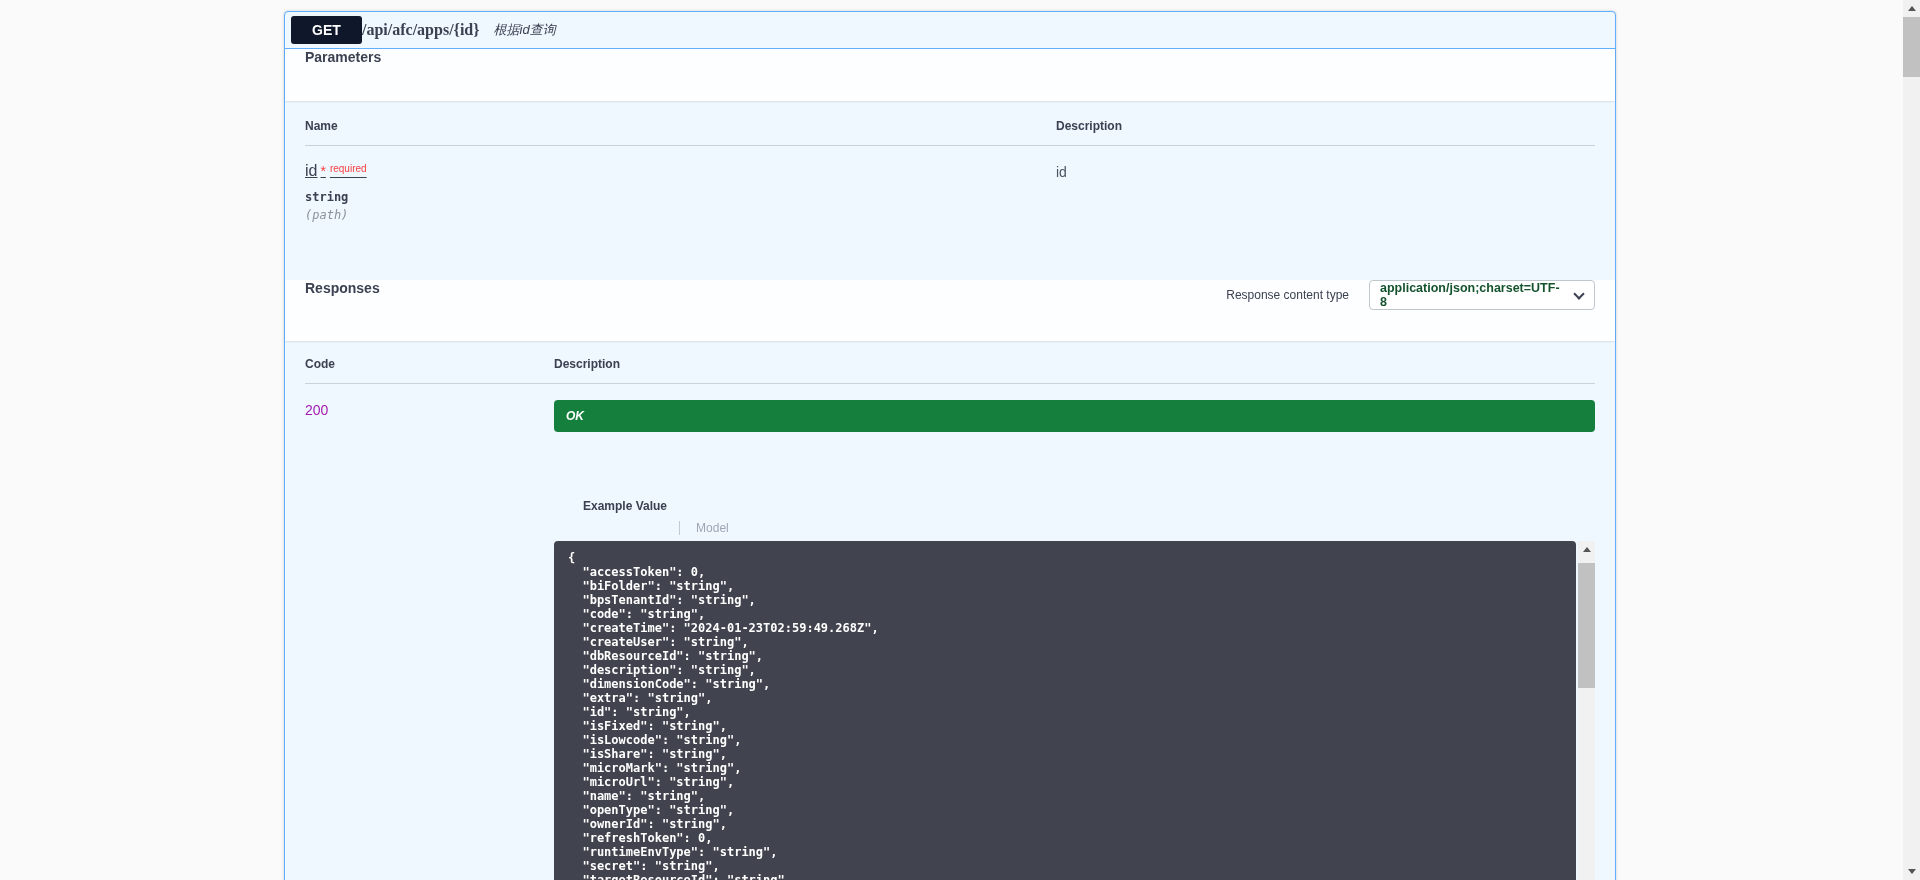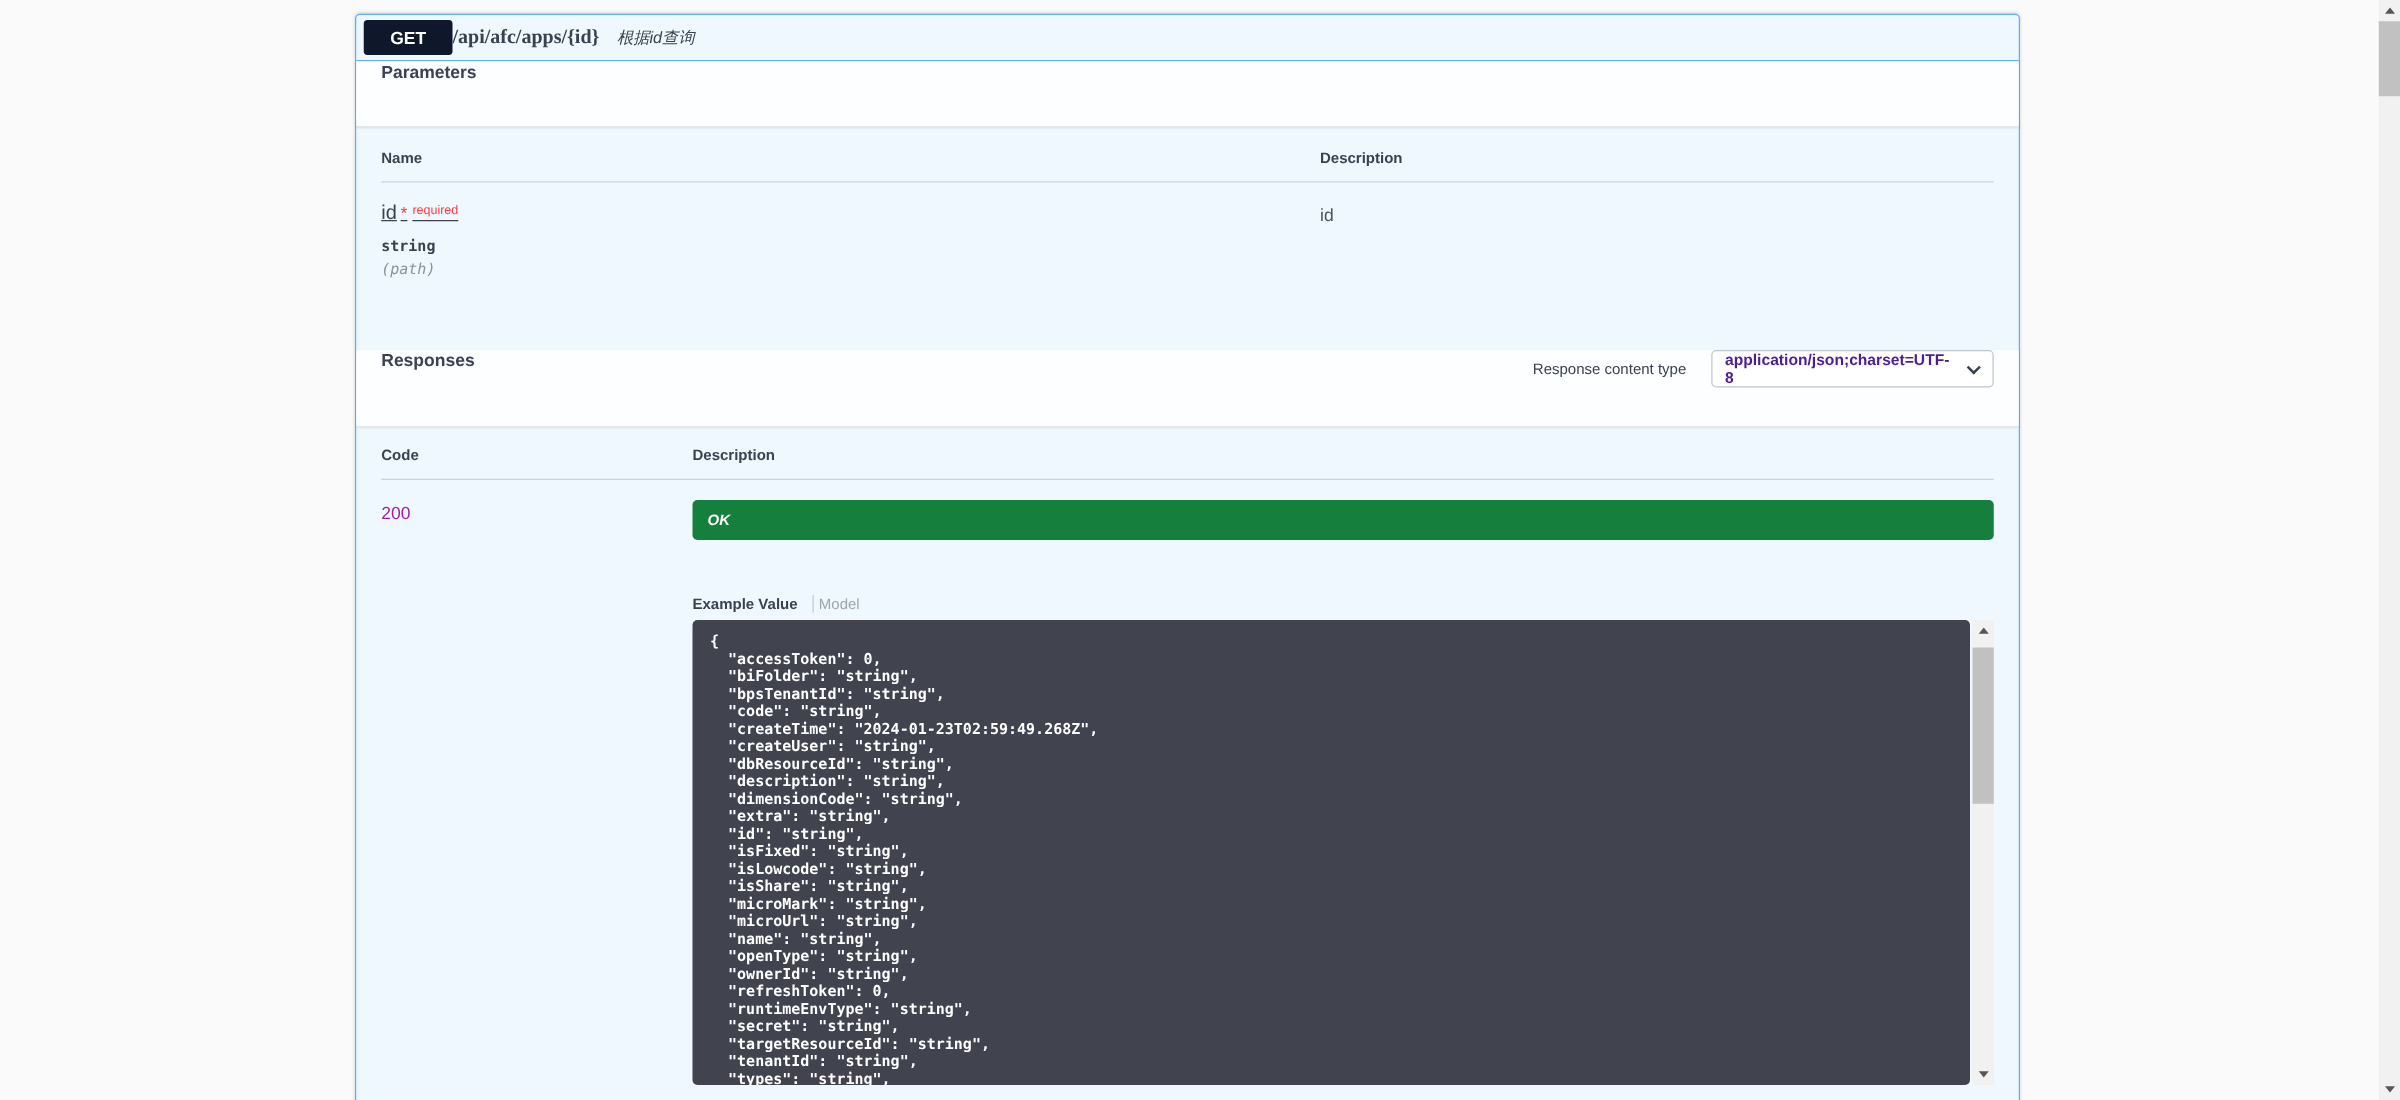--- a/index.html
+++ b/index.html
@@ -48,21 +48,21 @@
   }
   .section-header.responses { height:61px; }
   .section-title { font-size:14px; font-weight:700; color:#3b4151; }
 
   .content-type-group { display:flex; align-items:center; gap:20px; }
   .content-type-label { font-size:12px; color:#3b4151; }
   .select-box {
     position:relative; width:226px; height:30px;
     background:#fff; border:1px solid #bfc6cc; border-radius:4px;
     display:flex; align-items:center; padding:0 30px 0 10px;
-    font-size:12.5px; font-weight:600; color:#4c1d95; cursor:pointer;
+    font-size:12.5px; font-weight:600; color:#14532d; cursor:pointer;
   }
   .chevron {
     position:absolute; right:11px; top:9px; width:8px; height:8px;
     border-right:2px solid #3b4151; border-bottom:2px solid #3b4151;
     transform:rotate(45deg);
   }
 
   
   .table-wrap { padding:18px 20px 58px; }
   .resp-wrap  { padding:16px 20px 30px; }
@@ -87,24 +87,24 @@
   }
   .param-desc { font-size:14px; color:#4a535f; padding-top:18px; }
 
   .resp-code { font-size:14px; color:#a21caf; padding-top:18px; }
   .ok-bar {
     background:#15803d; border-radius:4px; color:#fff;
     font-size:12px; font-style:italic; font-weight:600;
     padding:9px 12px;
   }
   .tabs { margin-top:44px; display:flex; align-items:center; }
-  .tab-example { font-size:12px; font-weight:600; color:#3b4151; padding-right:12px; cursor:pointer; }
+  .tab-example { font-size:12px; font-weight:600; color:#3b4151; padding-right:12px; cursor:pointer;margin-left:29px; }
   .tab-model {
-    font-size:12px; color:rgba(59,65,81,.45); padding-left:4px;
-    border-left:1px solid rgba(59,65,81,.25); cursor:pointer;
+    font-size:12px; color:rgba(59,65,81,.45); padding-left:16px;
+    border-left:1px solid rgba(59,65,81,.25); cursor:pointer;margin-top:45px;
   }
 
   
   .example-block { margin-top:6px; position:relative; height:372px; }
   .code-pane {
     position:absolute; left:0; right:19px; top:0; bottom:0;
     background:#41444e; border-radius:4px; overflow:hidden;
   }
   pre.code {
     padding:10px 14px;

